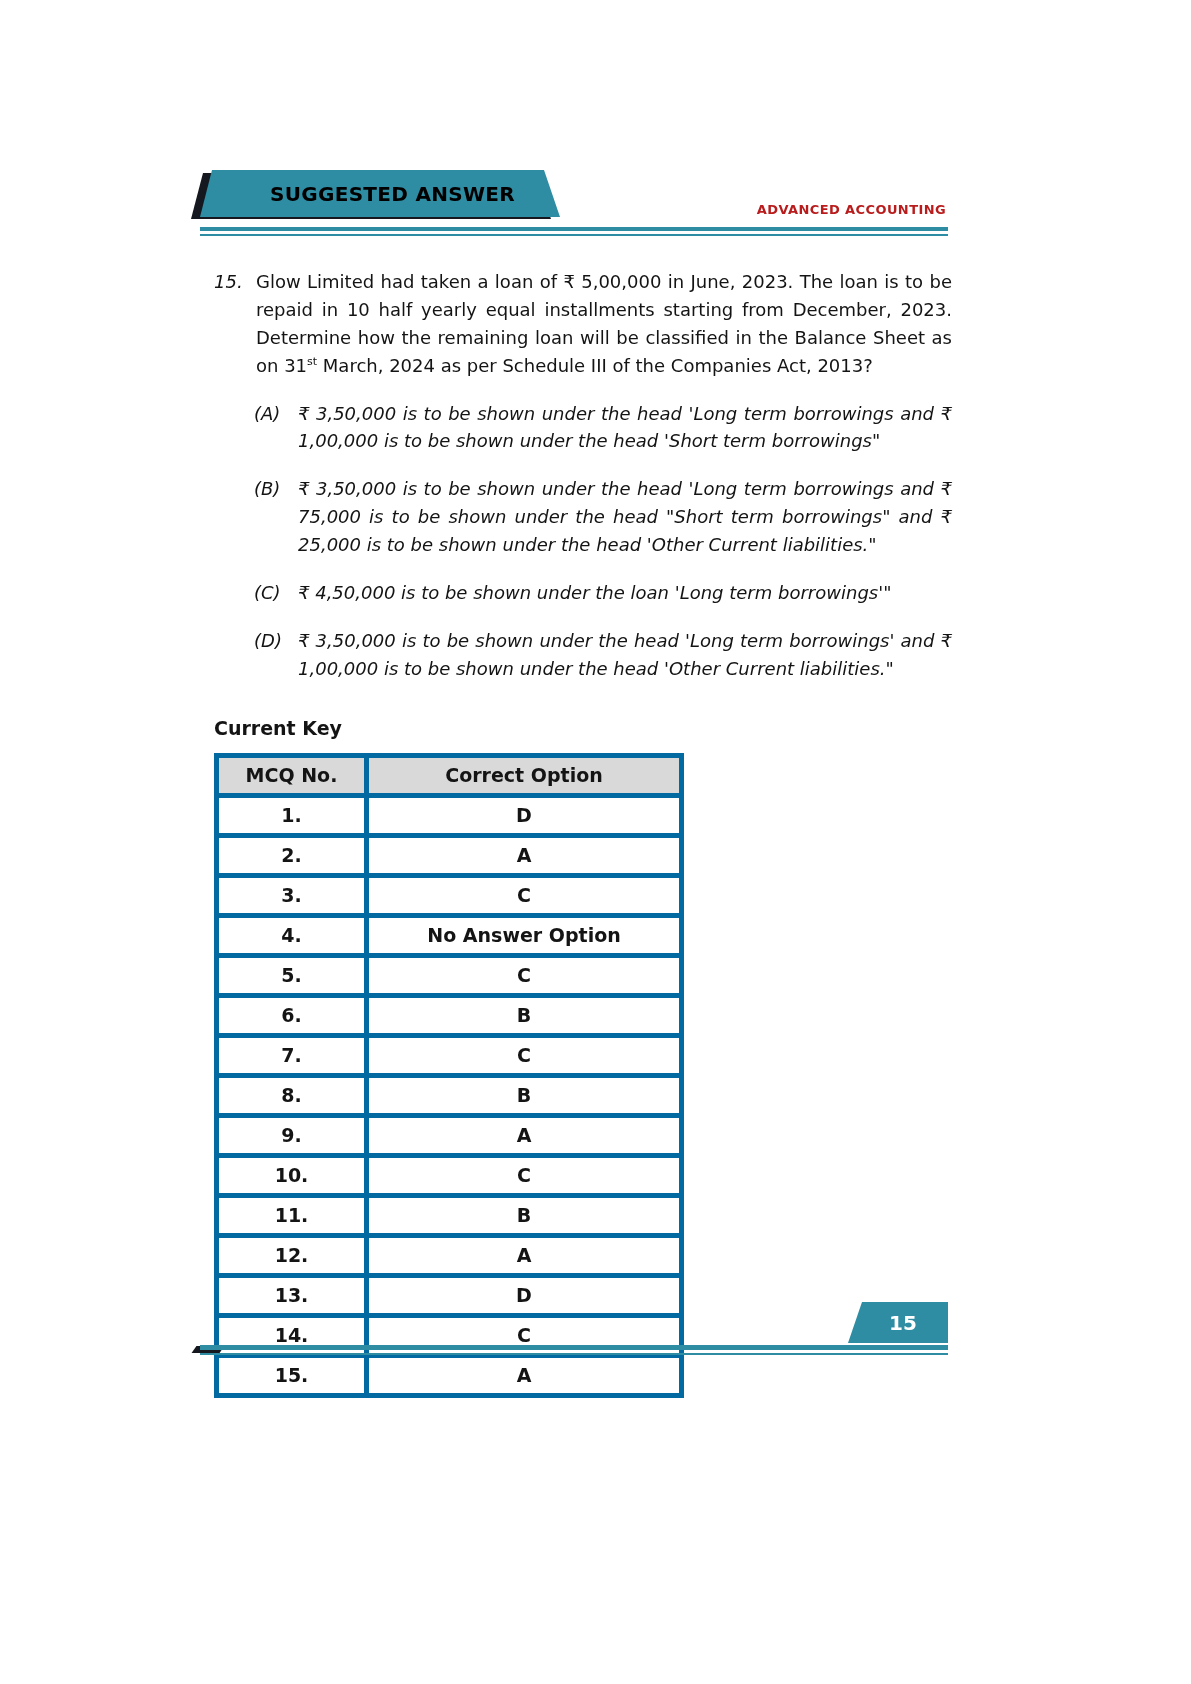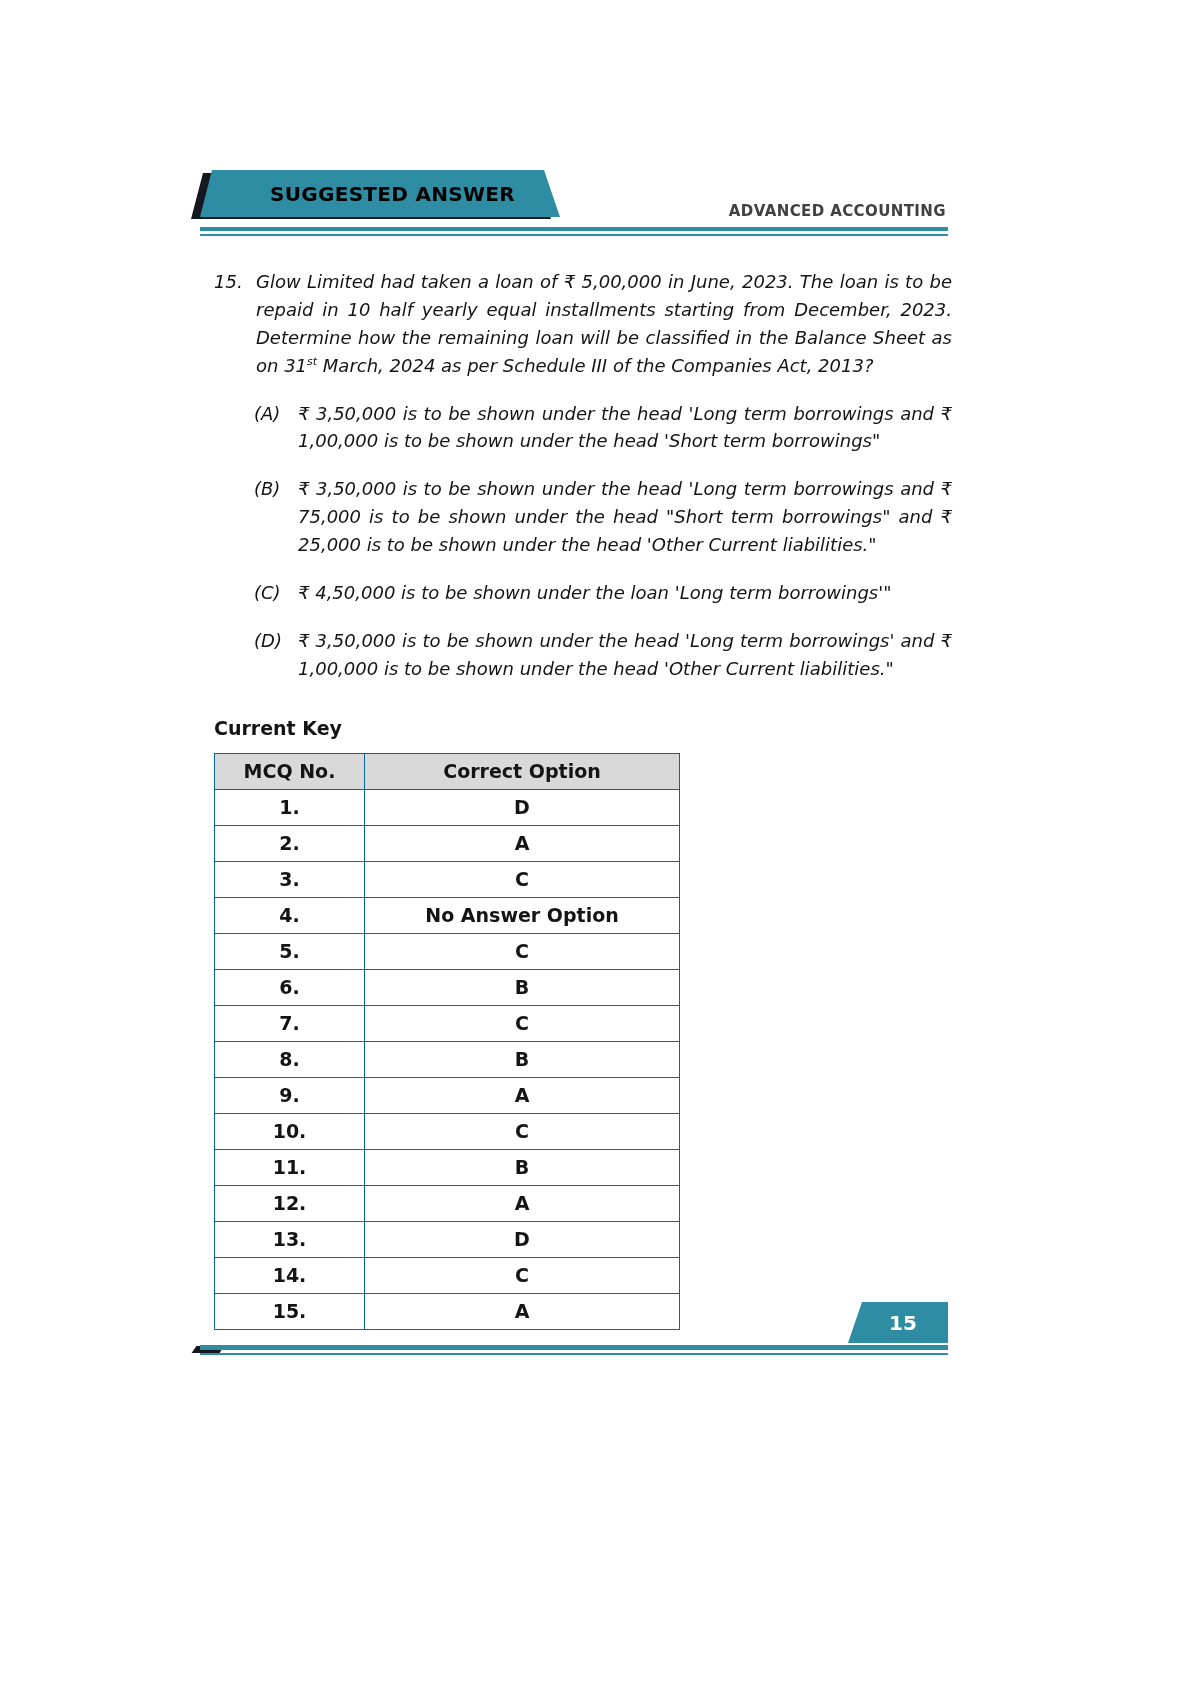--- a/index.html
+++ b/index.html
@@ -27,52 +27,52 @@
     clip-path: polygon(12px 0, calc(100% - 16px) 0, 100% 100%, 0 100%);
     display: flex; align-items: center;
     padding-left: 70px; box-sizing: border-box;
   }
   .banner-face span {
     color: #000000; font-weight: bold; font-size: 20px; letter-spacing: 0.3px;
   }
 
   .subject {
     position: absolute; right: 2px; top: 32px;
-    color: #404040; font-weight: bold; font-size: 15px; letter-spacing: 0.4px;
+    color: #b91c1c; font-weight: bold; font-size: 13px; letter-spacing: 0.4px;
   }
 
   .header-rule-thick { position: absolute; left: 0; right: 0; top: 57px; height: 4px; background: #2e8ca3; }
   .header-rule-thin  { position: absolute; left: 0; right: 0; top: 64px; height: 2px; background: #2e8ca3; }
 
   
   .content { position: absolute; left: 214px; top: 268px; width: 738px; }
 
   .question-row { display: flex; }
   .q-num {
     flex: 0 0 42px; font-style: italic; font-size: 18px; line-height: 1.55;
   }
   .q-text {
-    flex: 1; font-style: italic; font-size: 18px; line-height: 1.55;
+    flex: 1; font-size: 18px; line-height: 1.55;
     text-align: justify;
   }
   .q-text sup { font-size: 11px; }
 
   .option { display: flex; margin-top: 20px; margin-left: 40px; }
   .opt-label { flex: 0 0 44px; font-style: italic; font-size: 18px; line-height: 1.55; }
   .opt-text  { flex: 1; font-style: italic; font-size: 18px; line-height: 1.55; text-align: justify; }
 
   .answer-key-title { margin-top: 34px; font-weight: bold; font-size: 19px; }
 
   
   table.answer-key {
     margin-top: 14px; border-collapse: collapse; width: 465px;
     table-layout: fixed;
   }
   table.answer-key th, table.answer-key td {
-    border: 1px solid #0369a1;
+    border: 5px solid #0369a1;
     text-align: center; font-weight: bold; font-size: 19px;
     padding: 4px 2px; height: 27px; box-sizing: content-box;
   }
   table.answer-key th { background: #d9d9d9; }
   table.answer-key col.c1 { width: 150px; }
   table.answer-key col.c2 { width: 315px; }
 
   
   .page-tab {
     position: absolute; left: 848px; top: 1302px; width: 100px; height: 41px;

